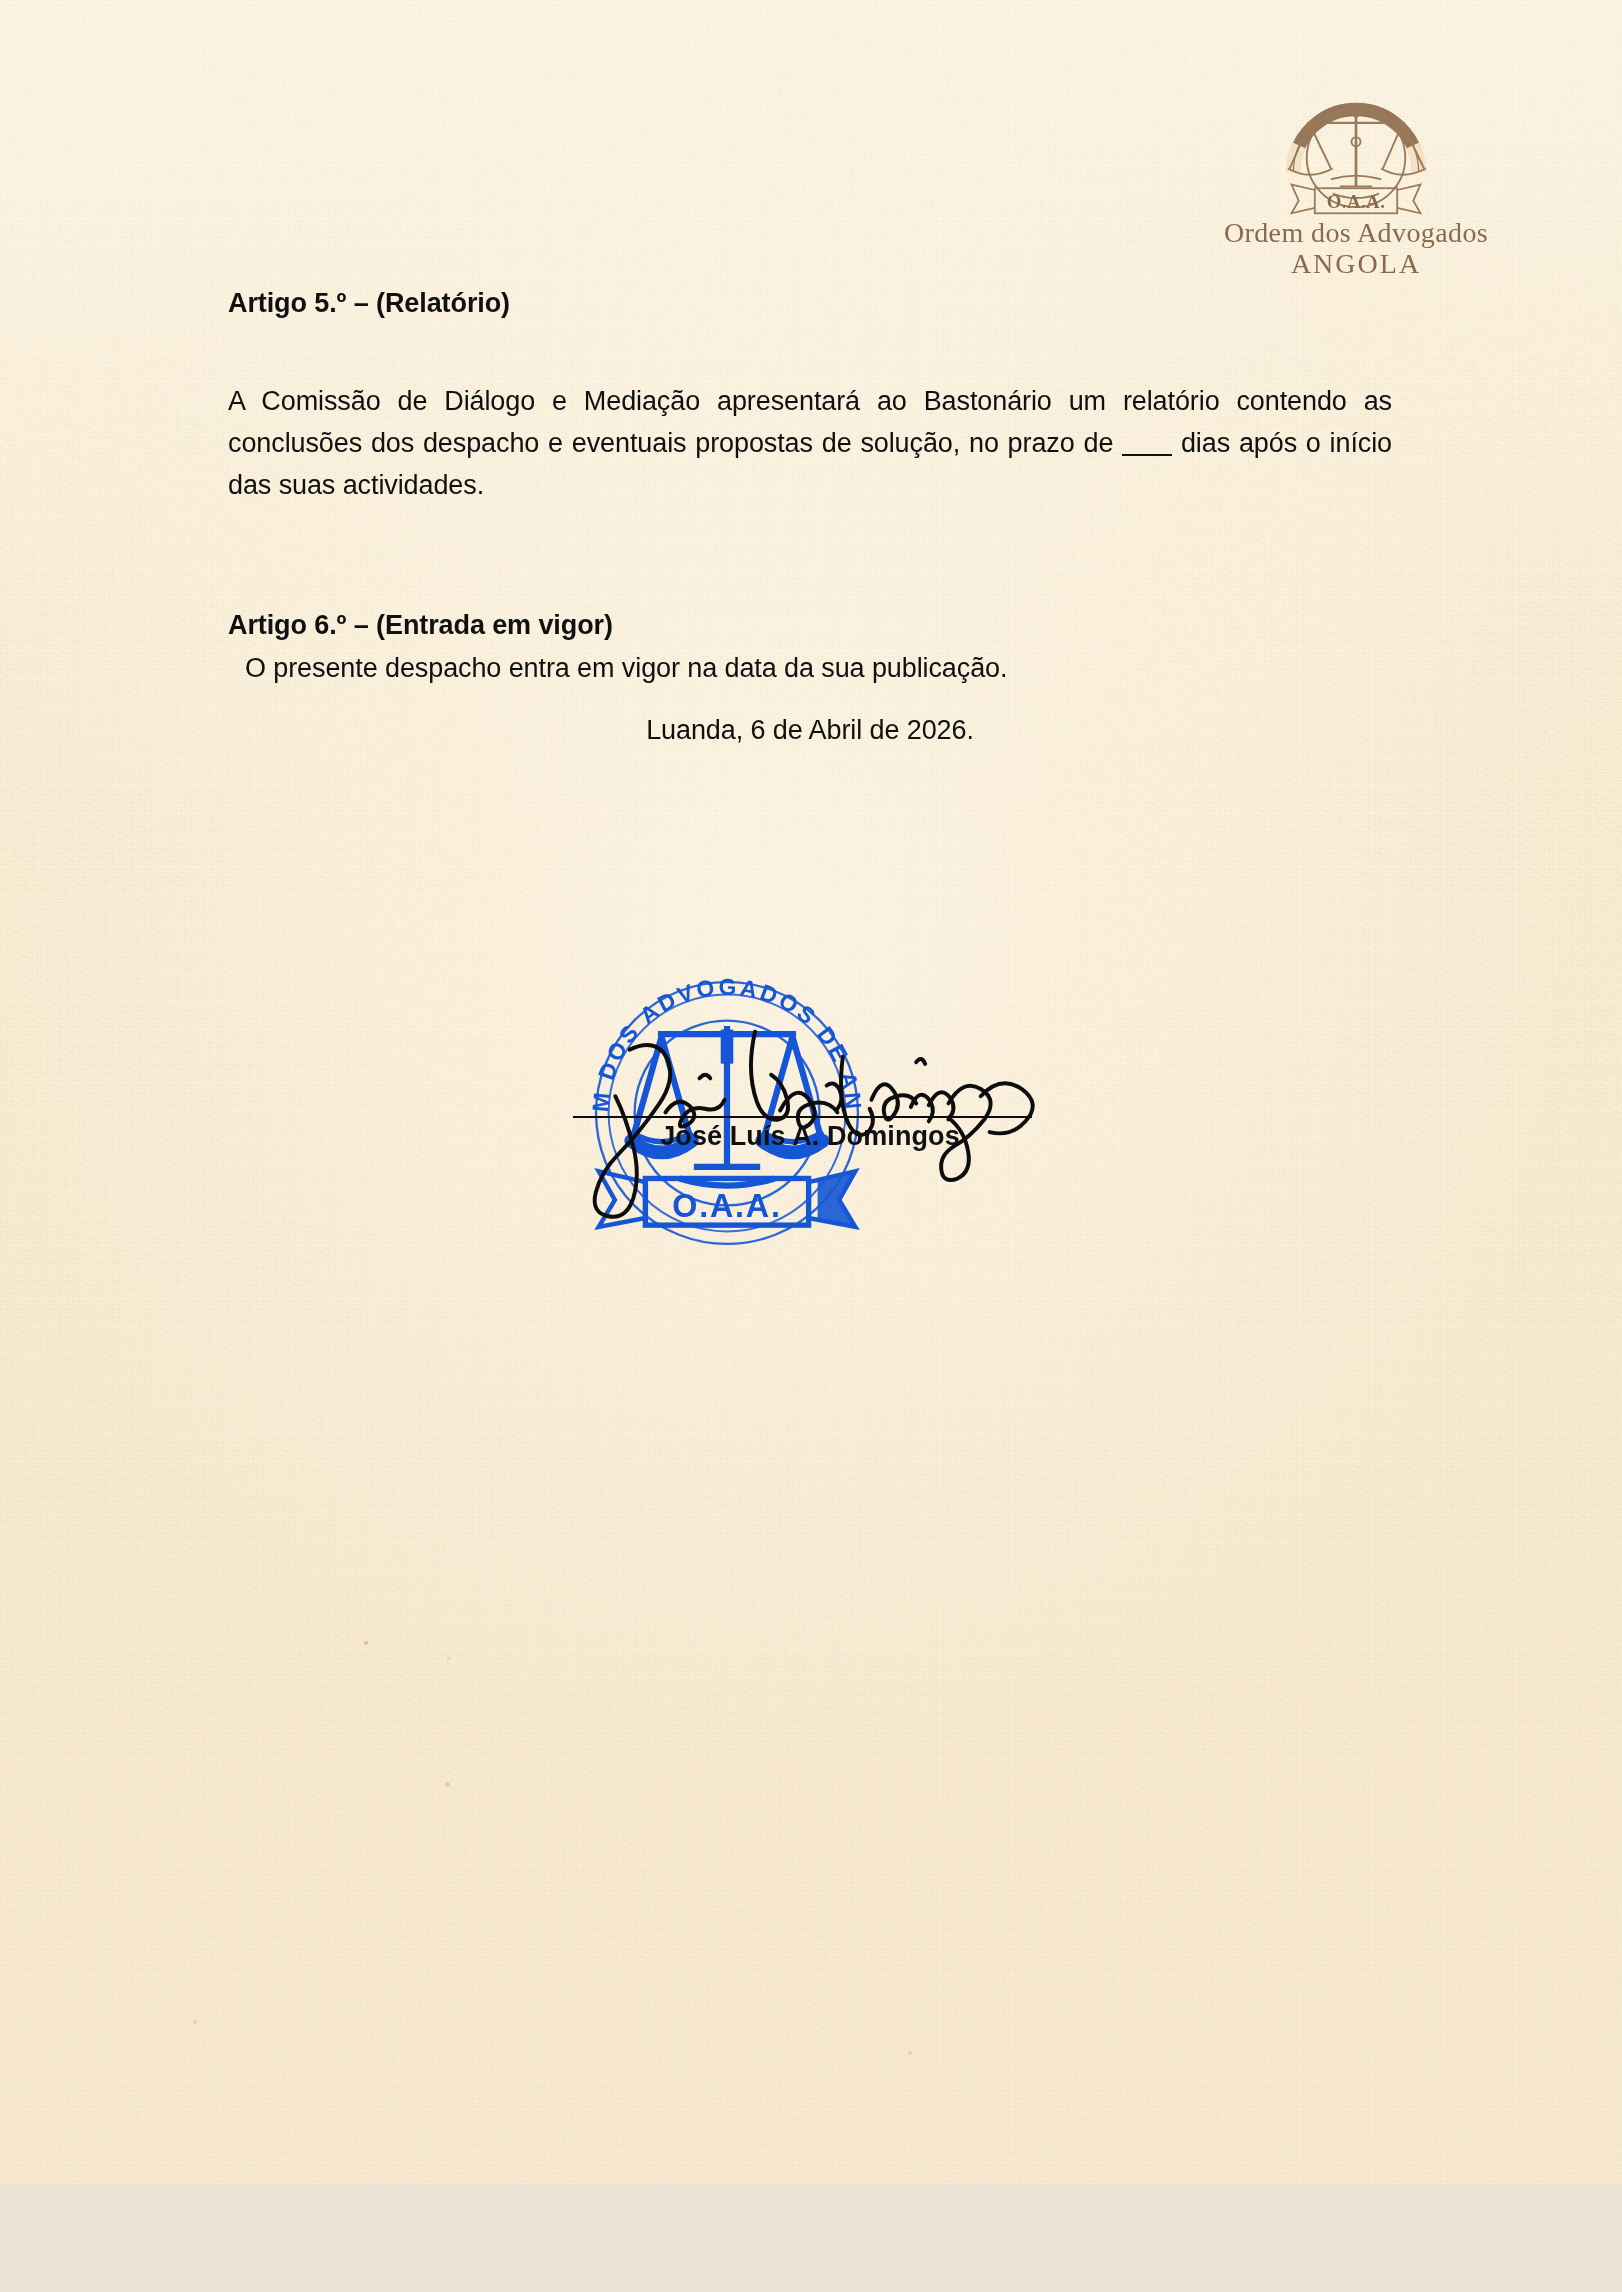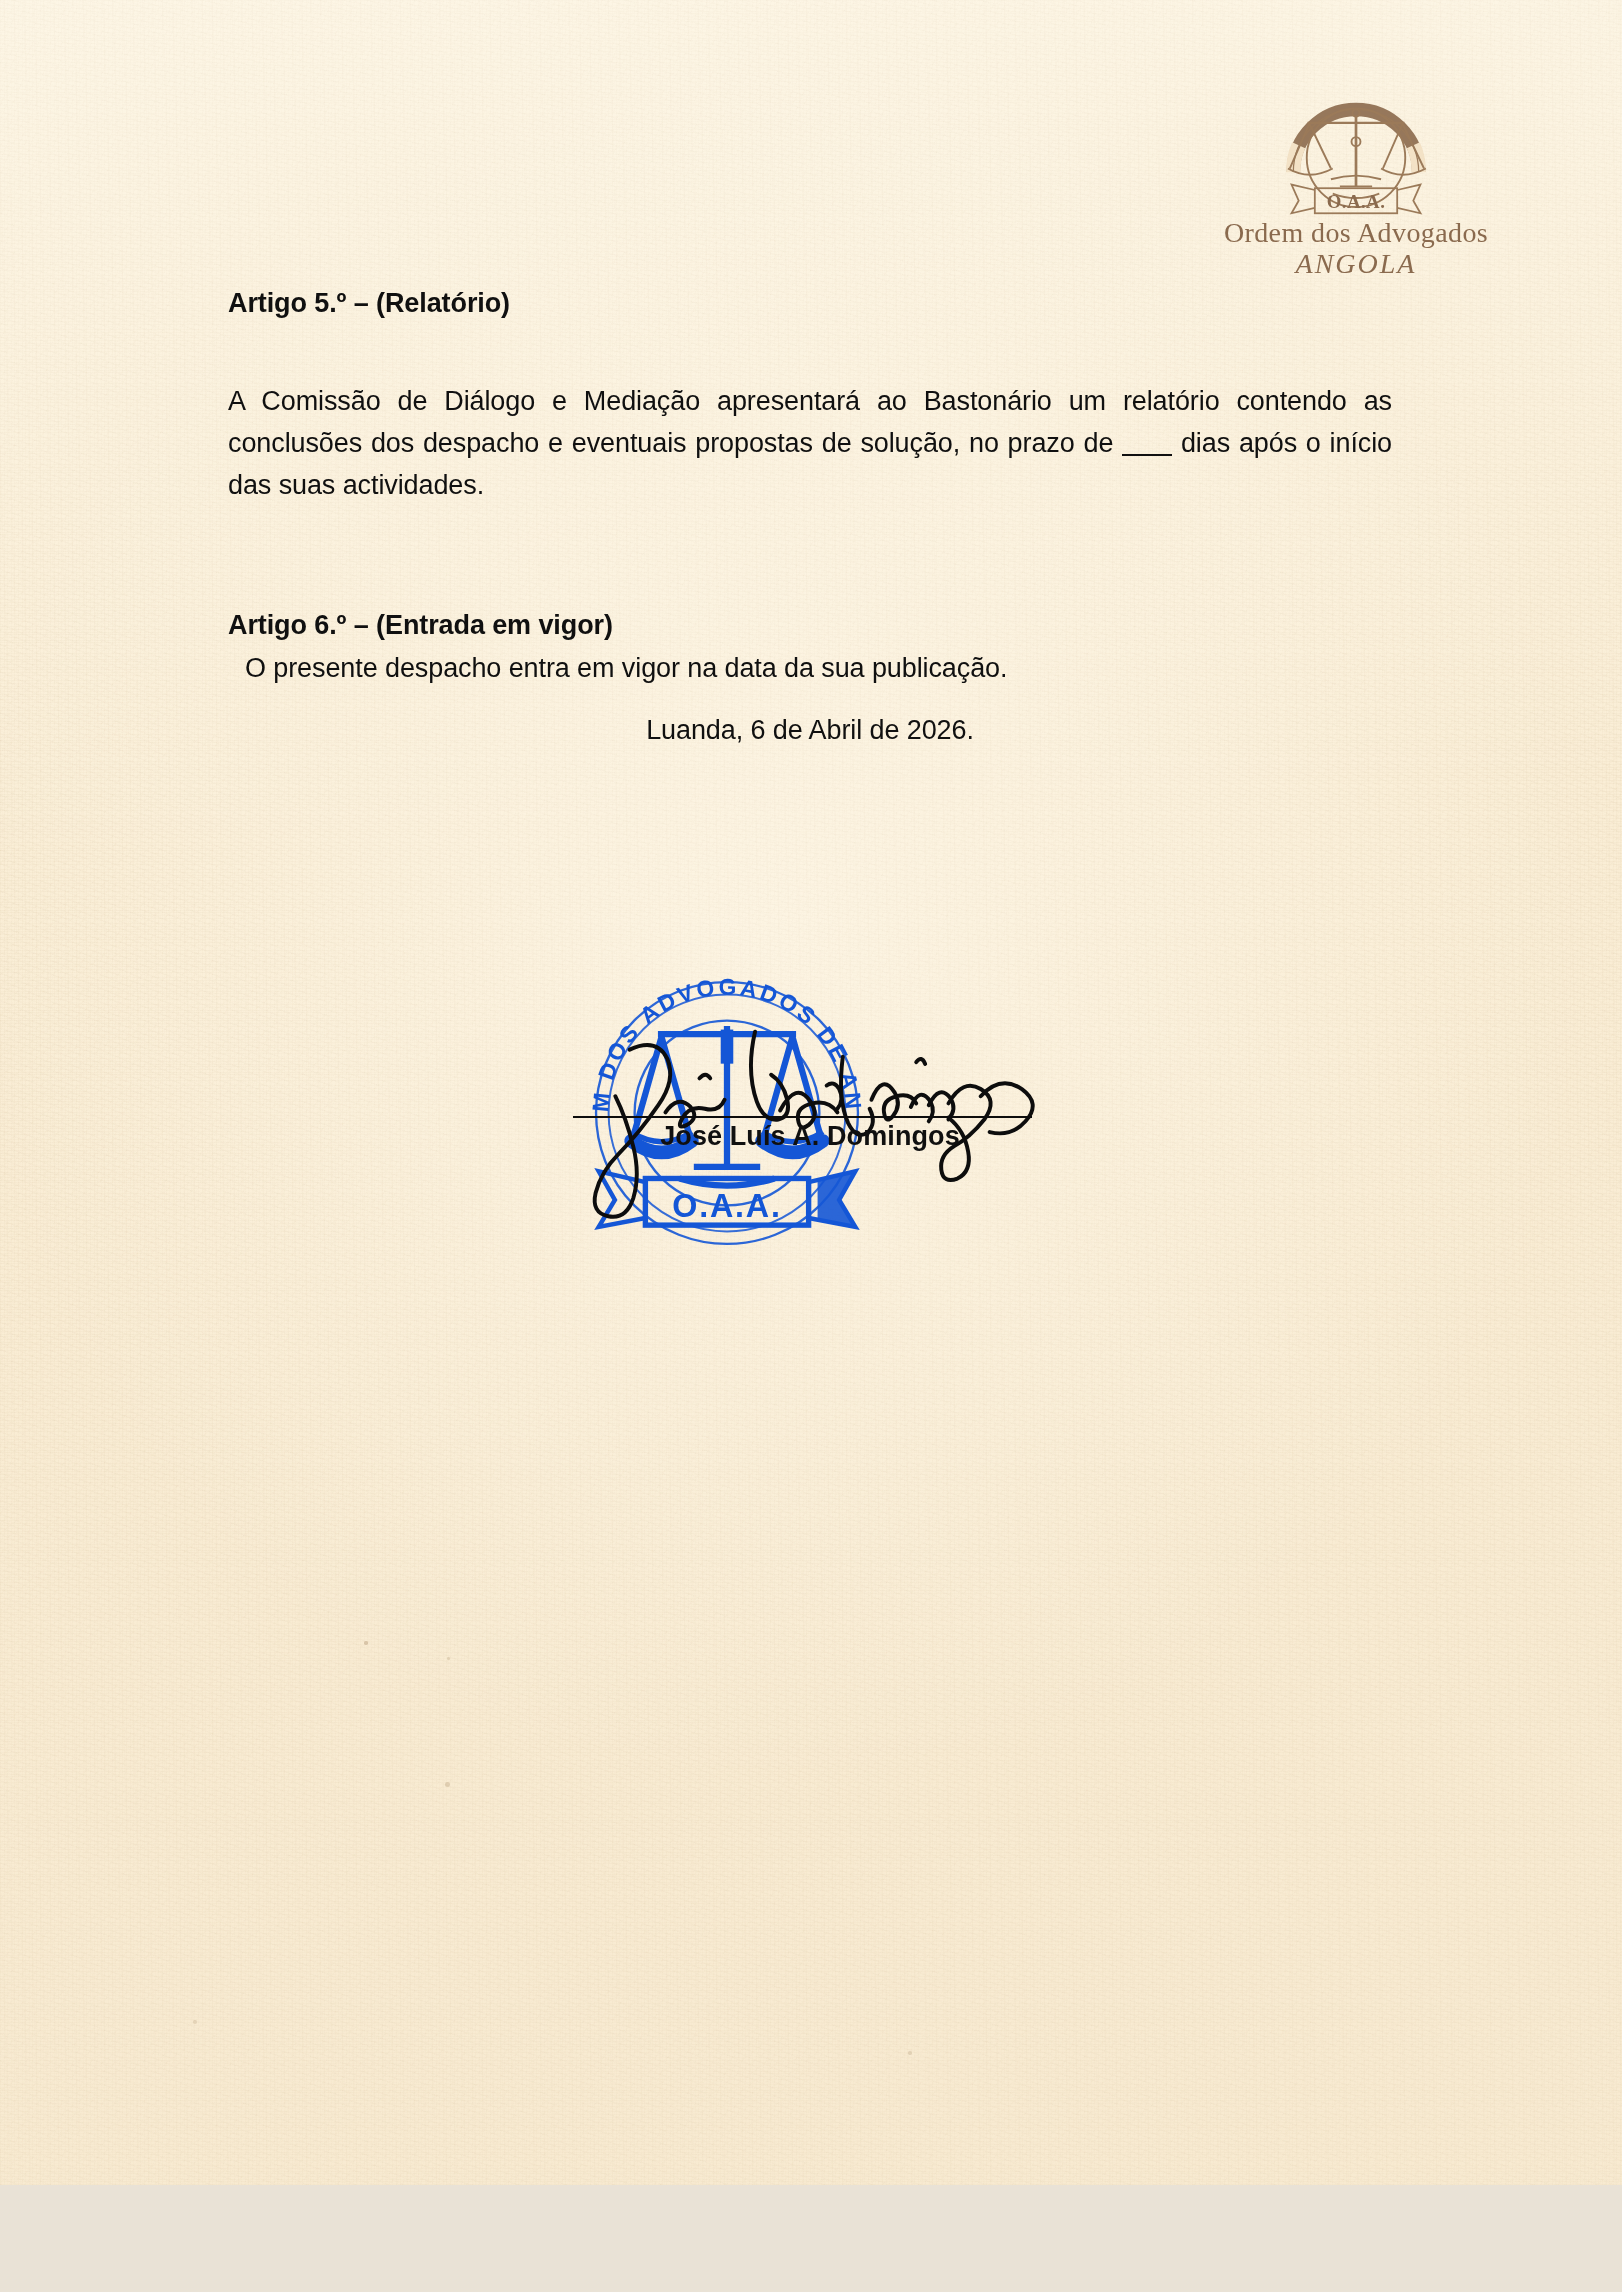--- a/index.html
+++ b/index.html
@@ -44,21 +44,21 @@
     text-align: center;
   }
   .letterhead-logo { display: block; margin: 0 auto; }
   .letterhead-line {
     font-family: "Liberation Serif", serif;
     color: #8a6a4e;
     letter-spacing: 0.4px;
     line-height: 1.12;
   }
   .lh-1 { font-size: 28px; }
-  .lh-2 { font-size: 28px; letter-spacing: 2px; font-style: italic; }
+  .lh-2 { font-size: 28px; letter-spacing: 2px; }
 
   
   .body-block {
     position: absolute;
     left: 228px;
     width: 1164px;
   }
   .art-head {
     font-size: 27px;
     font-weight: bold;

